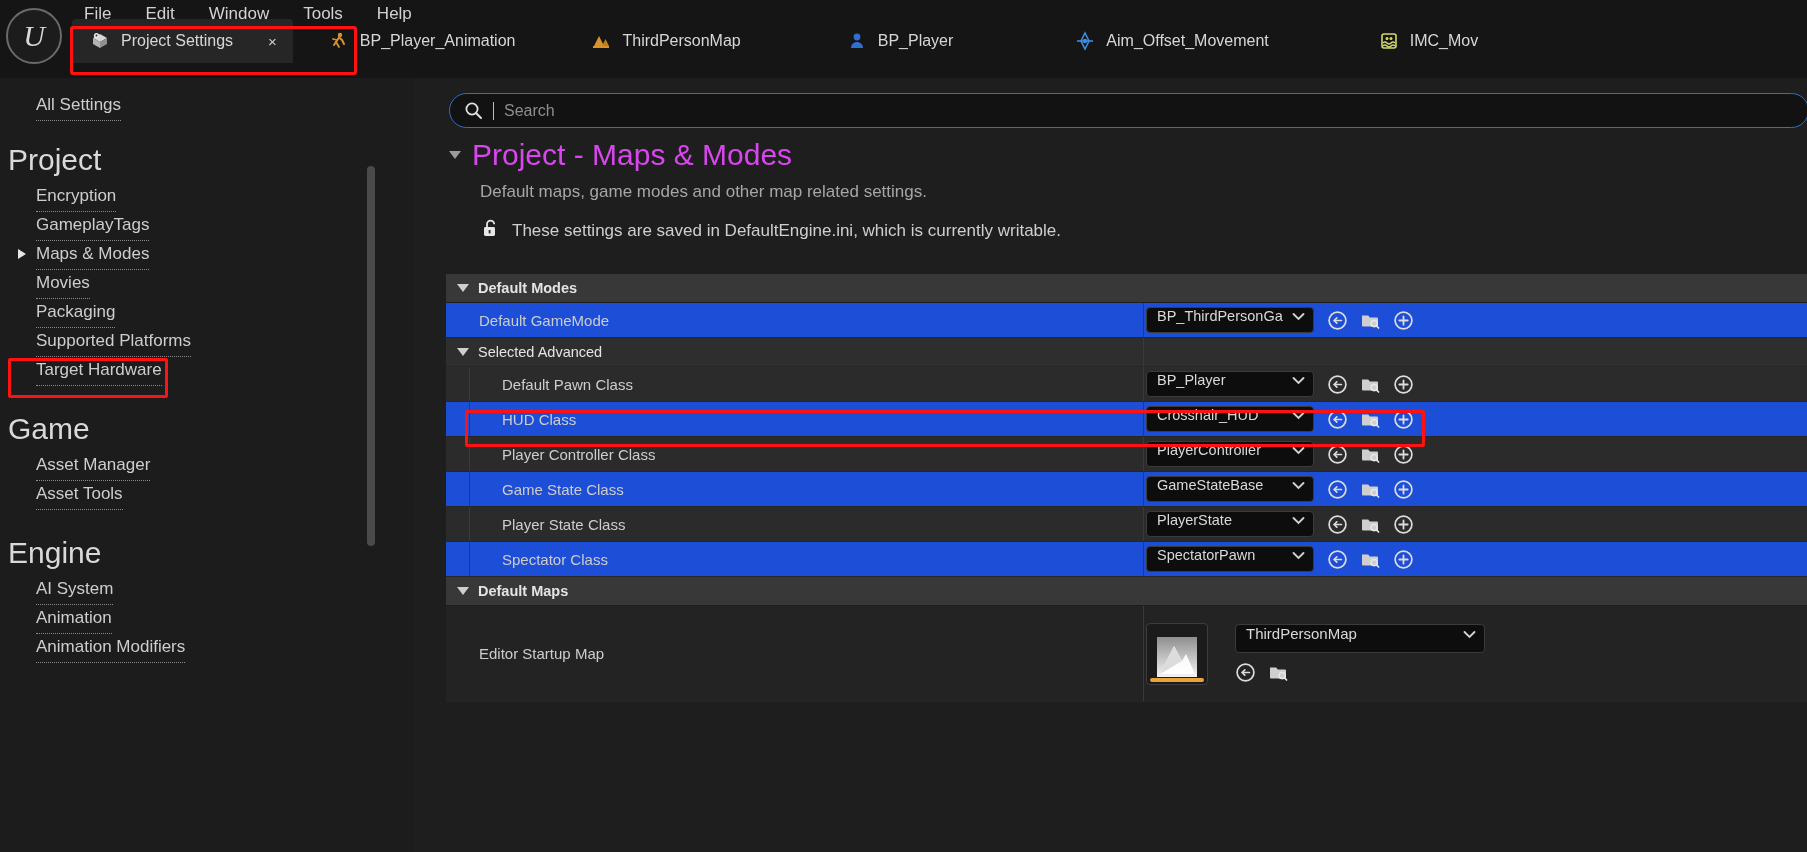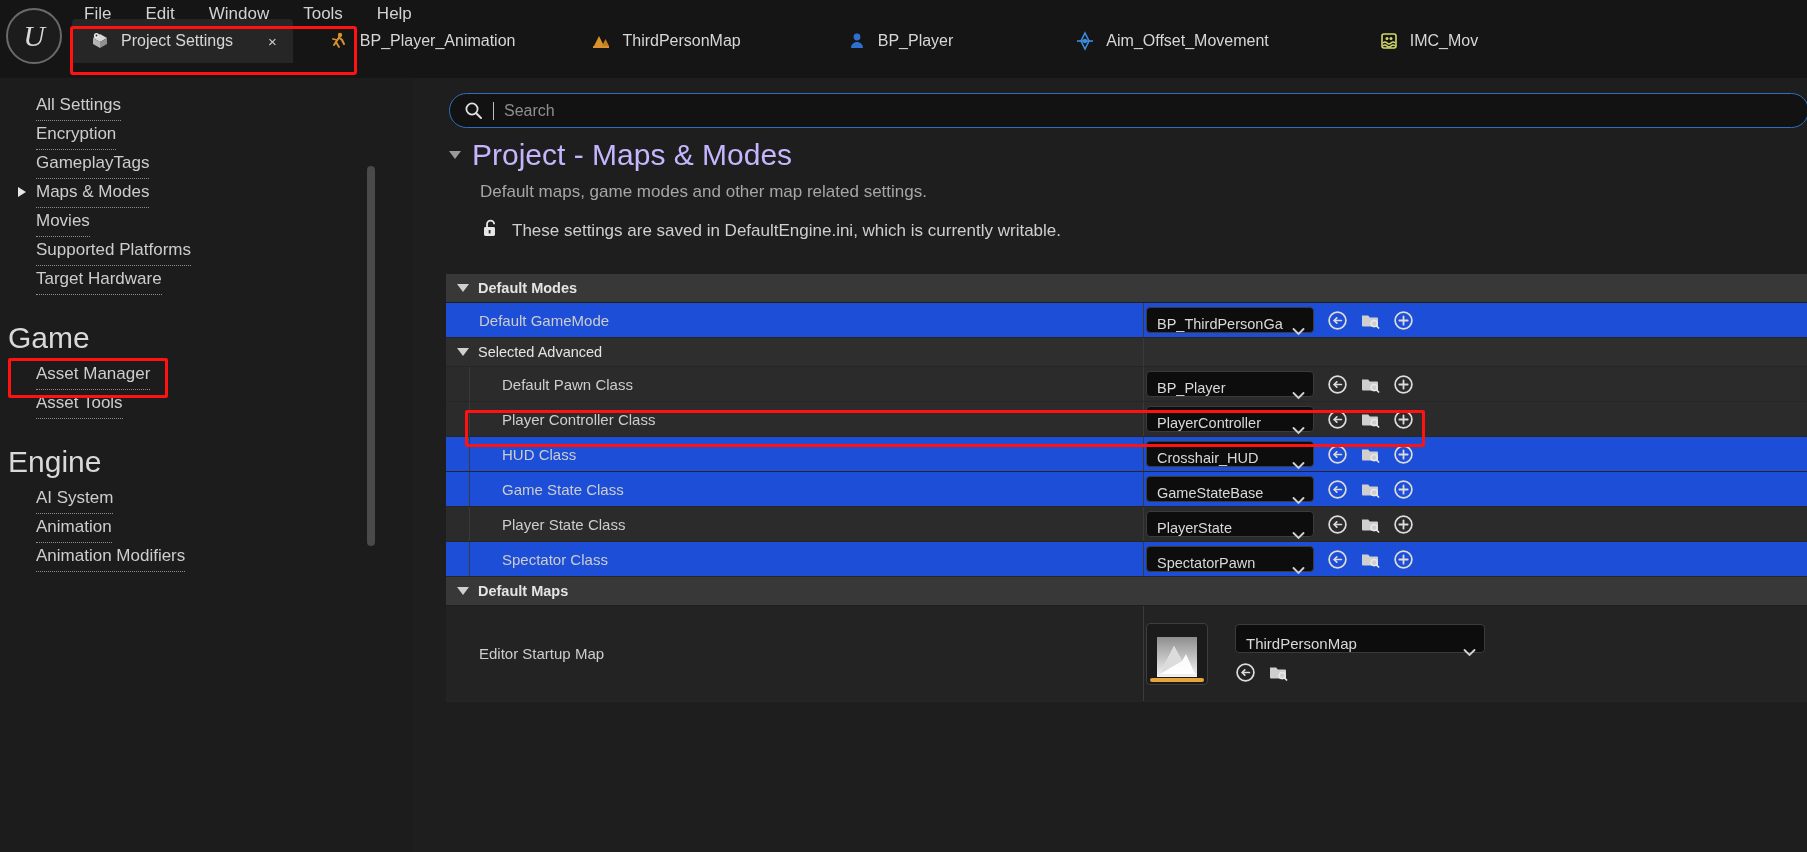--- a/index.html
+++ b/index.html
@@ -74,21 +74,21 @@
     border:1px solid #2f6fbf; border-radius:18px;
     display:flex; align-items:center; padding:0 14px; gap:10px;
   }
   .search-icon { width:19px; height:19px; flex:none; }
   .search-caret { width:1px; height:18px; background:#bdbdbd; }
   .search-ph { color:#8e8e8e; font-size:16px;text-align:right; }
 
   .page-head { position:absolute; left:36px; top:60px; width:1360px; }
   .page-title-row { display:flex; align-items:center; gap:11px; }
   .tri-down { width:0;height:0;border-top:8px solid #9a9a9a;border-left:6px solid transparent;border-right:6px solid transparent; }
-  .page-title { font-size:30px; color:#c4b5fd;text-align:right; }
+  .page-title { font-size:30px; color:#d946ef;text-align:right; }
   .page-sub { margin:10px 0 0 31px; font-size:17px; color:#a6a6a6; }
   .page-note { margin:16px 0 0 31px; display:flex; align-items:center; gap:12px; font-size:17px; color:#cfcfcf; }
 
   
   .tbl { position:absolute; left:33px; top:196px; width:1361px; }
   .section-row {
     height:29px; background:#383838; display:flex; align-items:center;
     border-bottom:1px solid #1e1e1e;
   }
   .section-row .tri { margin-left:11px; width:0;height:0;border-top:8px solid #cfcfcf;border-left:6px solid transparent;border-right:6px solid transparent; }
@@ -106,21 +106,21 @@
 
   .adv-row { height:35px; background:#232323; display:flex; align-items:center; position:relative; border-bottom:1px solid #262626; }
   .adv-row .tri-r { margin-left:40px; width:0;height:0;border-left:8px solid #b5b5b5;border-top:5px solid transparent;border-bottom:5px solid transparent; }
   .adv-row .lbl { margin-left:10px; font-size:15px; color:#cdcdcd; }
 
   .valcol { position:absolute; left:700px; top:0; bottom:0; display:flex; align-items:center; gap:13px; }
   .vcell-divider { position:absolute; left:697px; top:0; bottom:0; width:1px; background:#3a3a3a; }
 
   .combo {
     width:168px; height:26px; background:#0d0d0d; border:1px solid #3b3b3b; border-radius:4px;
-    display:flex; align-items:flex-end; justify-content:space-between; padding:0 8px 0 10px;
+    display:flex; align-items:flex-start; justify-content:space-between; padding:0 8px 0 10px;
     font-size:14.5px; color:#d9d9d9;
   }
   .combo.wide { width:250px; height:29px; font-size:15px; }
   .chev { width:13px; height:9px; flex:none; }
 
   .ico { width:21px; height:21px; flex:none; }
   .ico-row { display:flex; align-items:center; gap:12px; }
 
   
   .map-row { height:96px; background:#232323; display:flex; align-items:center; position:relative; border-bottom:1px solid #262626; }
@@ -231,32 +231,36 @@
     </div>
 
     <div class="hl-tab"></div>
   </div>
 
   <div class="leftpanel">
     <div class="nav">
 
       <a class="nav-link">All Settings</a>
 
+      <div class="nav-group first">Project</div>
       <div class="nav-row">
           <a class="nav-link">Encryption</a>
         </div>
       <div class="nav-row">
           <a class="nav-link">GameplayTags</a>
         </div>
       <div class="nav-row">
         <span class="caret"></span>
         <a class="nav-link">Maps &amp; Modes</a>
       </div>
       <div class="nav-row">
           <a class="nav-link">Movies</a>
+        </div>
+      <div class="nav-row">
+          <a class="nav-link">Packaging</a>
         </div>
       <div class="nav-row">
           <a class="nav-link">Supported Platforms</a>
         </div>
       <div class="nav-row">
           <a class="nav-link">Target Hardware</a>
         </div>
 
       <div class="nav-group">Game</div>
       <div class="nav-row">
@@ -391,27 +395,27 @@
                   <path d="M16.4 15.8 L18.6 18" stroke="#e8e8e8" stroke-width="1.7" stroke-linecap="round"></path>
                 </svg></span>
             <span class="ico"><svg viewBox="0 0 21 21" width="21" height="21">
                   <circle cx="10.5" cy="10.5" r="8.4" fill="none" stroke="#dcdcdc" stroke-width="1.7"></circle>
                   <path d="M10.5 6.3 V14.7 M6.3 10.5 H14.7" stroke="#dcdcdc" stroke-width="1.8" stroke-linecap="round"></path>
                 </svg></span>
           </div>
         </div>
       </div>
 
-      <div class="prop-row mid">
+      <div class="prop-row dark">
         <span class="indent-guide" style="left:23px;"></span>
-        <span class="prop-label" style="margin-left:56px;">Player Controller Class</span>
+        <span class="prop-label" style="margin-left:56px;">HUD Class</span>
         <span class="vcell-divider"></span>
         <div class="valcol">
           <div class="combo">
-            <span>PlayerController</span>
+            <span>Crosshair_HUD</span>
             <span class="chev">
               <svg viewBox="0 0 13 9" width="13" height="9">
                   <path d="M1.5 2 L6.5 7 L11.5 2" fill="none" stroke="#d0d0d0" stroke-width="1.9" stroke-linecap="round"></path>
                 </svg>
             </span>
           </div>
           <div class="ico-row">
             <span class="ico"><svg viewBox="0 0 21 21" width="21" height="21">
                   <circle cx="10.5" cy="10.5" r="8.4" fill="none" stroke="#dcdcdc" stroke-width="1.7"></circle>
                   <path d="M14.4 10.5 H7.2" stroke="#dcdcdc" stroke-width="1.7" stroke-linecap="round"></path>
@@ -423,27 +427,27 @@
                   <path d="M16.4 15.8 L18.6 18" stroke="#e8e8e8" stroke-width="1.7" stroke-linecap="round"></path>
                 </svg></span>
             <span class="ico"><svg viewBox="0 0 21 21" width="21" height="21">
                   <circle cx="10.5" cy="10.5" r="8.4" fill="none" stroke="#dcdcdc" stroke-width="1.7"></circle>
                   <path d="M10.5 6.3 V14.7 M6.3 10.5 H14.7" stroke="#dcdcdc" stroke-width="1.8" stroke-linecap="round"></path>
                 </svg></span>
           </div>
         </div>
       </div>
 
-      <div class="prop-row dark">
+      <div class="prop-row mid">
         <span class="indent-guide" style="left:23px;"></span>
-        <span class="prop-label" style="margin-left:56px;">HUD Class</span>
+        <span class="prop-label" style="margin-left:56px;">Player Controller Class</span>
         <span class="vcell-divider"></span>
         <div class="valcol">
           <div class="combo">
-            <span>Crosshair_HUD</span>
+            <span>PlayerController</span>
             <span class="chev">
               <svg viewBox="0 0 13 9" width="13" height="9">
                   <path d="M1.5 2 L6.5 7 L11.5 2" fill="none" stroke="#d0d0d0" stroke-width="1.9" stroke-linecap="round"></path>
                 </svg>
             </span>
           </div>
           <div class="ico-row">
             <span class="ico"><svg viewBox="0 0 21 21" width="21" height="21">
                   <circle cx="10.5" cy="10.5" r="8.4" fill="none" stroke="#dcdcdc" stroke-width="1.7"></circle>
                   <path d="M14.4 10.5 H7.2" stroke="#dcdcdc" stroke-width="1.7" stroke-linecap="round"></path>

